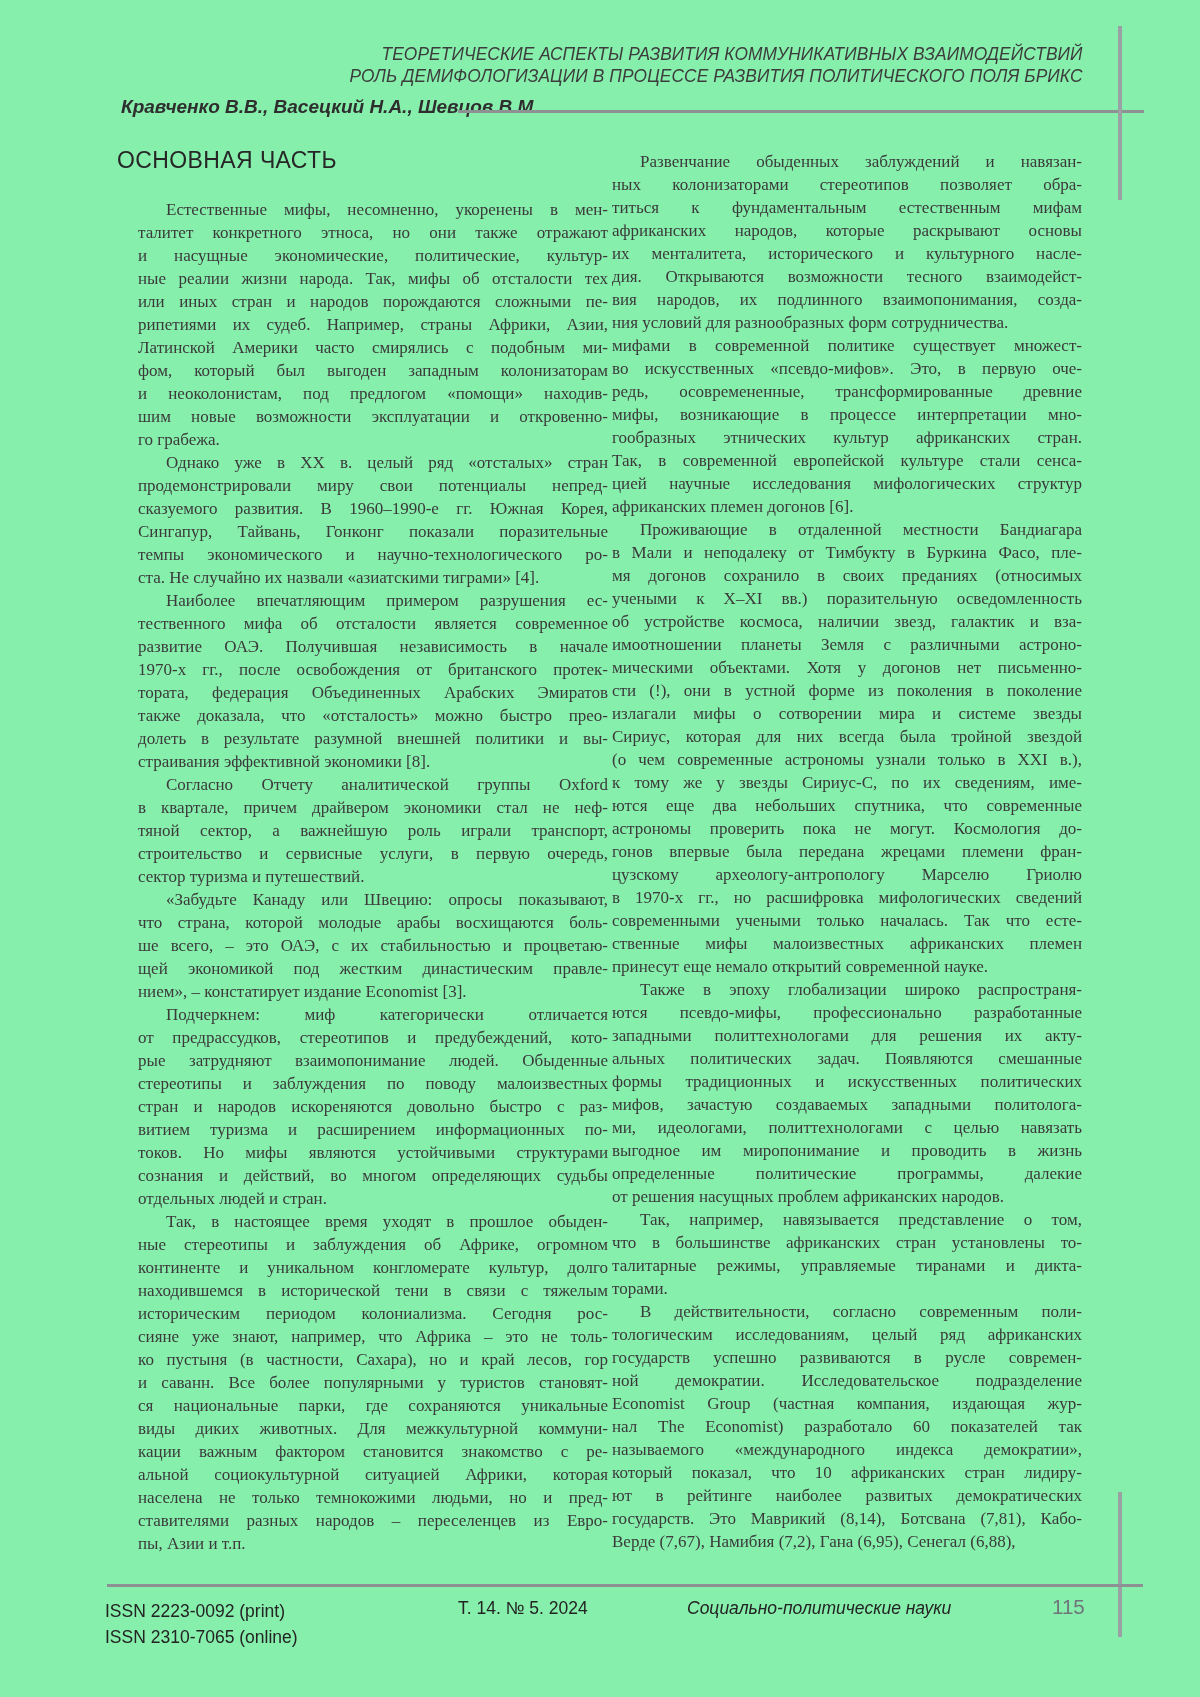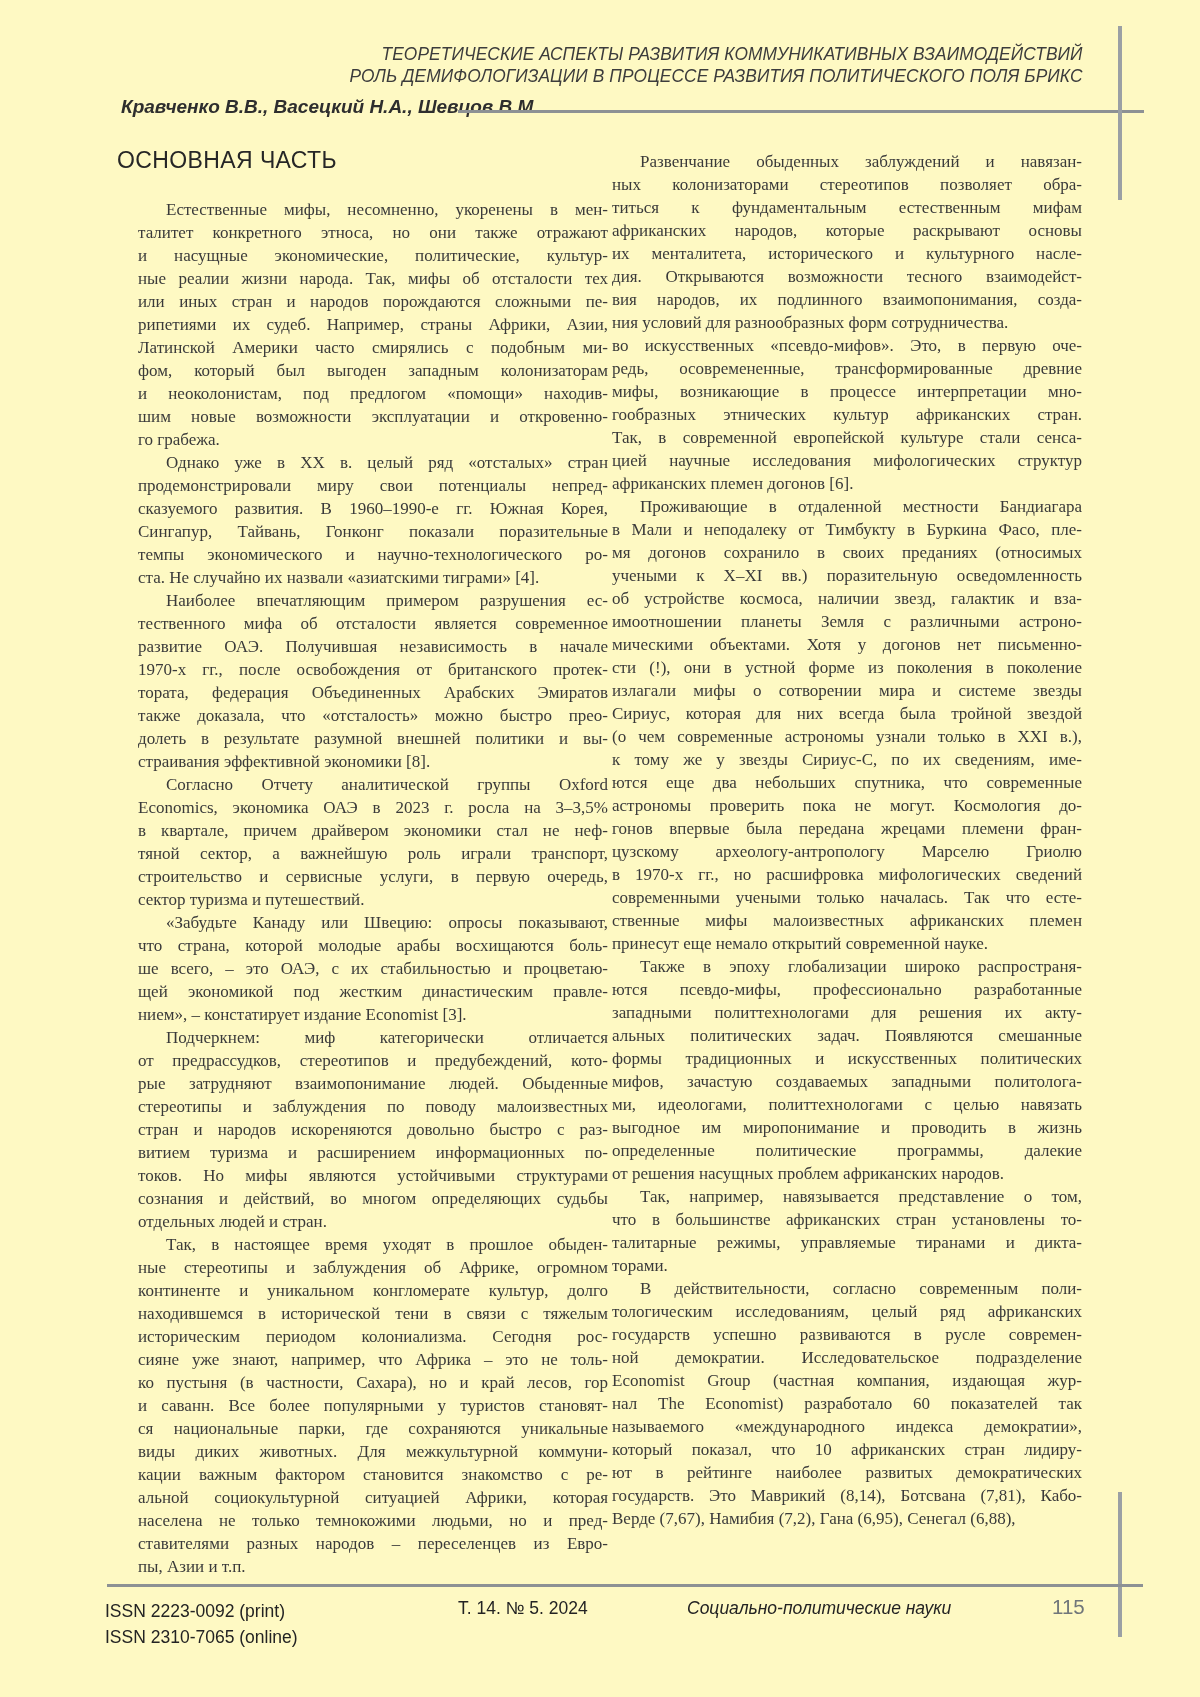--- a/index.html
+++ b/index.html
@@ -1,16 +1,16 @@
 <!DOCTYPE html>
 <html><head>
 <meta charset="utf-8">
 <style>
   html,body{margin:0;padding:0;background:#e8e8e8;}
-  #page{position:relative;width:1200px;height:1697px;background:#fef9c3;margin:0 auto;
+  #page{position:relative;width:1200px;height:1697px;background:#86efac;margin:0 auto;
         font-family:"Liberation Serif",serif;overflow:hidden;}
 
   
   #running-title{position:absolute;top:44px;right:117px;text-align:right;
     font-family:"Liberation Sans",sans-serif;font-style:italic;font-weight:500;
     font-size:17.5px;line-height:21.5px;color:#3c3c3c;letter-spacing:.1px;transform:scaleX(.99);transform-origin:right;}
   #authors{position:absolute;left:121px;top:96px;
     font-family:"Liberation Sans",sans-serif;font-style:italic;font-weight:700;
     font-size:19px;color:#2e2e2e;}
   #authors-rule{position:absolute;left:458px;top:110px;width:686px;height:2.5px;background:#8d9194;}
@@ -79,21 +79,20 @@
       <div class="line end">ста. Не случайно их назвали «азиатскими тиграми» [4].</div>
       <div class="line indent">Наиболее впечатляющим примером разрушения ес-</div>
       <div class="line">тественного мифа об отсталости является современное</div>
       <div class="line">развитие ОАЭ. Получившая независимость в начале</div>
       <div class="line">1970-х гг., после освобождения от британского протек-</div>
       <div class="line">тората, федерация Объединенных Арабских Эмиратов</div>
       <div class="line">также доказала, что «отсталость» можно быстро прео-</div>
       <div class="line">долеть в результате разумной внешней политики и вы-</div>
       <div class="line end">страивания эффективной экономики [8].</div>
       <div class="line indent">Согласно Отчету аналитической группы Oxford</div>
-      <div class="line">Economics, экономика ОАЭ в 2023 г. росла на 3–3,5%</div>
       <div class="line">в квартале, причем драйвером экономики стал не неф-</div>
       <div class="line">тяной сектор, а важнейшую роль играли транспорт,</div>
       <div class="line">строительство и сервисные услуги, в первую очередь,</div>
       <div class="line end">сектор туризма и путешествий.</div>
       <div class="line indent">«Забудьте Канаду или Швецию: опросы показывают,</div>
       <div class="line">что страна, которой молодые арабы восхищаются боль-</div>
       <div class="line">ше всего, – это ОАЭ, с их стабильностью и процветаю-</div>
       <div class="line">щей экономикой под жестким династическим правле-</div>
       <div class="line end">нием», – констатирует издание Economist [3].</div>
       <div class="line indent">Подчеркнем: миф категорически отличается</div>
@@ -123,20 +122,21 @@
     </div>
   <div id="right-col" class="col">
       <div class="line indent">Развенчание обыденных заблуждений и навязан-</div>
       <div class="line">ных колонизаторами стереотипов позволяет обра-</div>
       <div class="line">титься к фундаментальным естественным мифам</div>
       <div class="line">африканских народов, которые раскрывают основы</div>
       <div class="line">их менталитета, исторического и культурного насле-</div>
       <div class="line">дия. Открываются возможности тесного взаимодейст-</div>
       <div class="line">вия народов, их подлинного взаимопонимания, созда-</div>
       <div class="line end">ния условий для разнообразных форм сотрудничества.</div>
+      <div class="line">мифами в современной политике существует множест-</div>
       <div class="line">во искусственных «псевдо-мифов». Это, в первую оче-</div>
       <div class="line">редь, осовремененные, трансформированные древние</div>
       <div class="line">мифы, возникающие в процессе интерпретации мно-</div>
       <div class="line">гообразных этнических культур африканских стран.</div>
       <div class="line">Так, в современной европейской культуре стали сенса-</div>
       <div class="line">цией научные исследования мифологических структур</div>
       <div class="line end">африканских племен догонов [6].</div>
       <div class="line indent">Проживающие в отдаленной местности Бандиагара</div>
       <div class="line">в Мали и неподалеку от Тимбукту в Буркина Фасо, пле-</div>
       <div class="line">мя догонов сохранило в своих преданиях (относимых</div>

